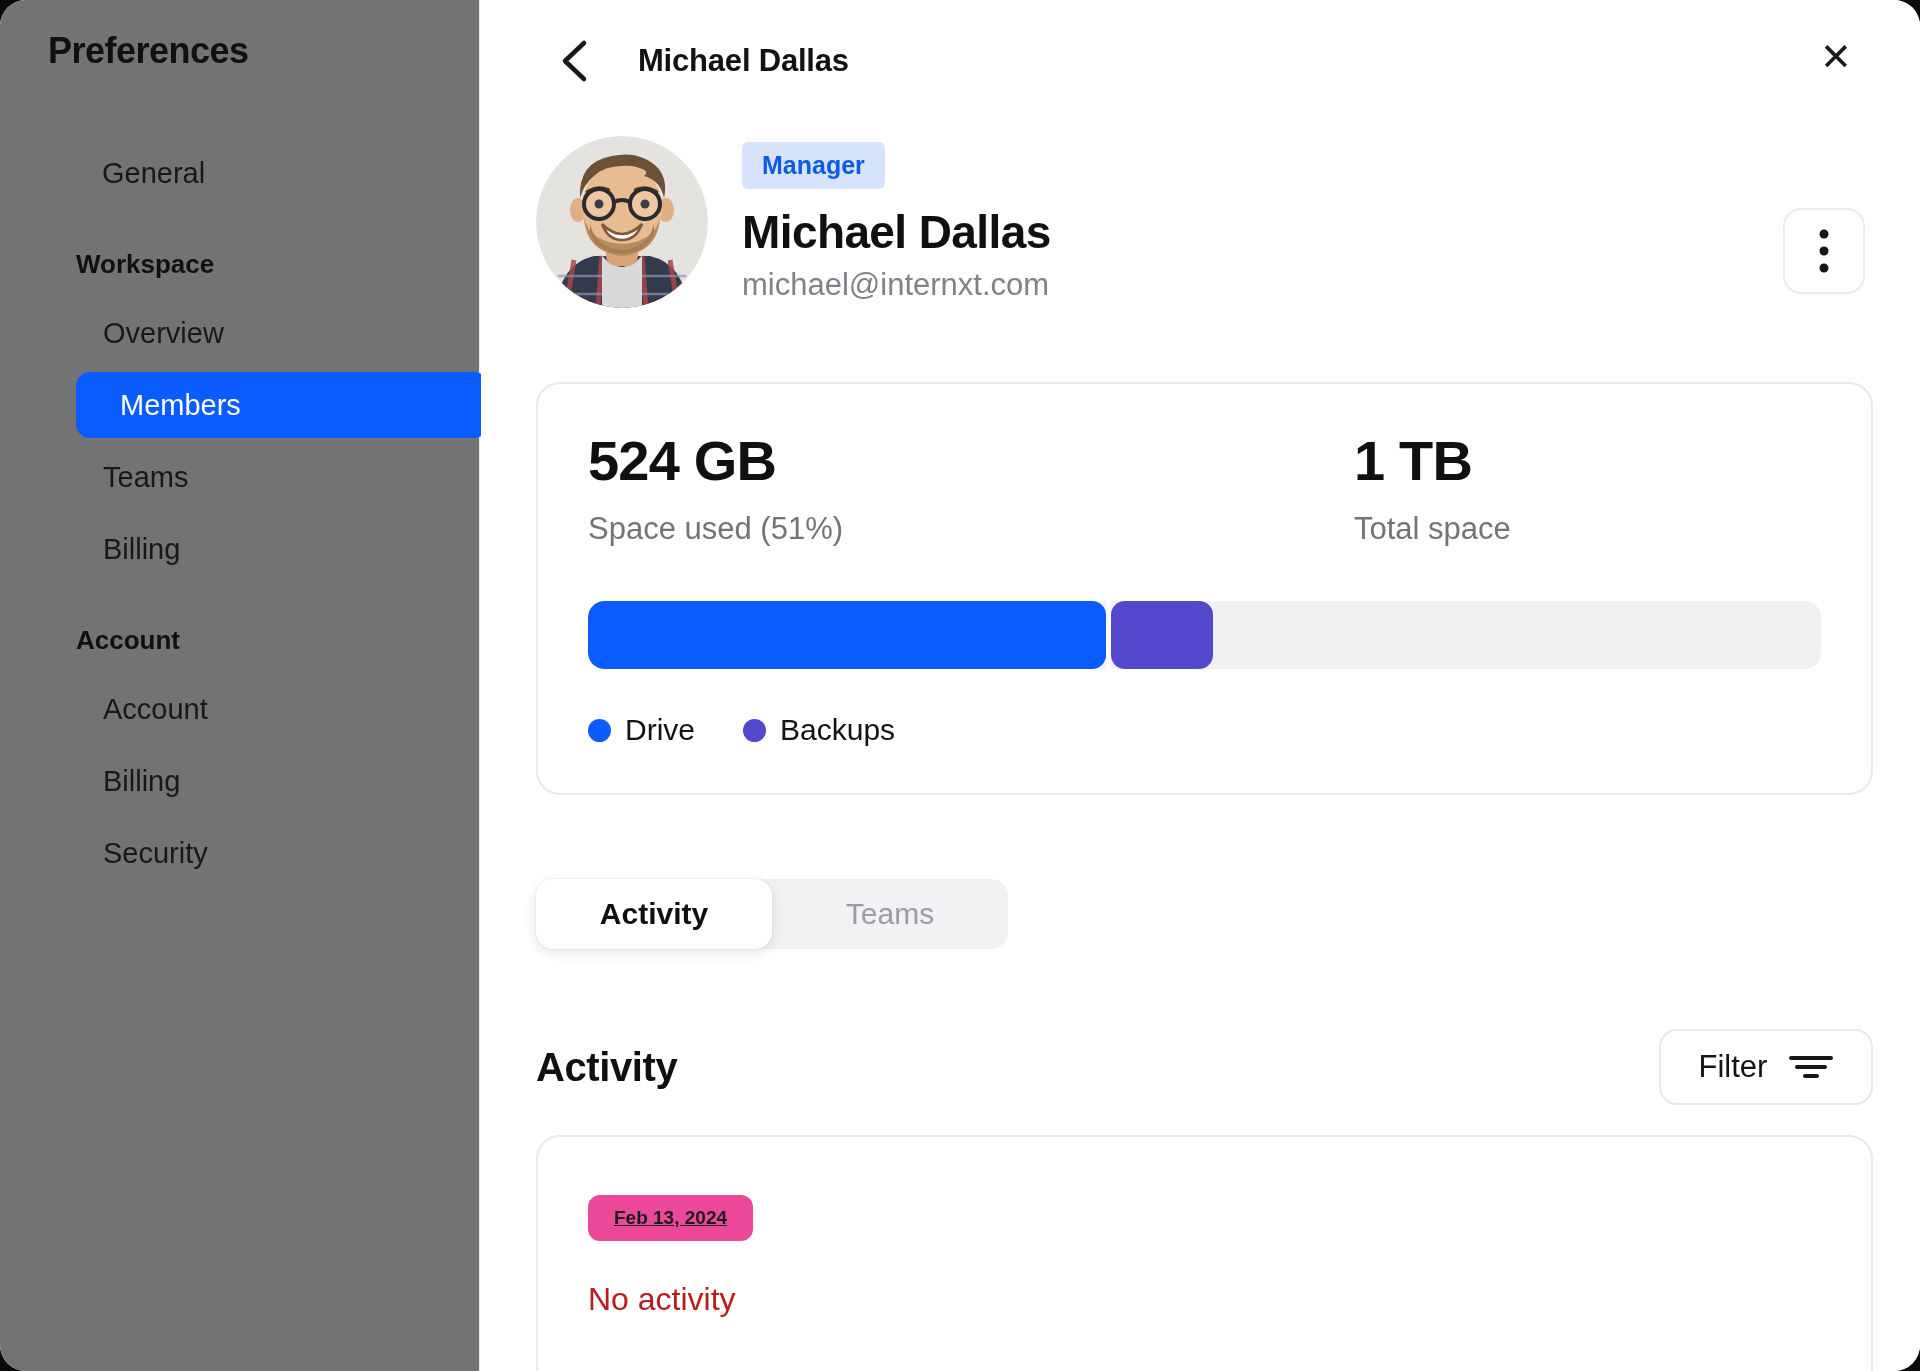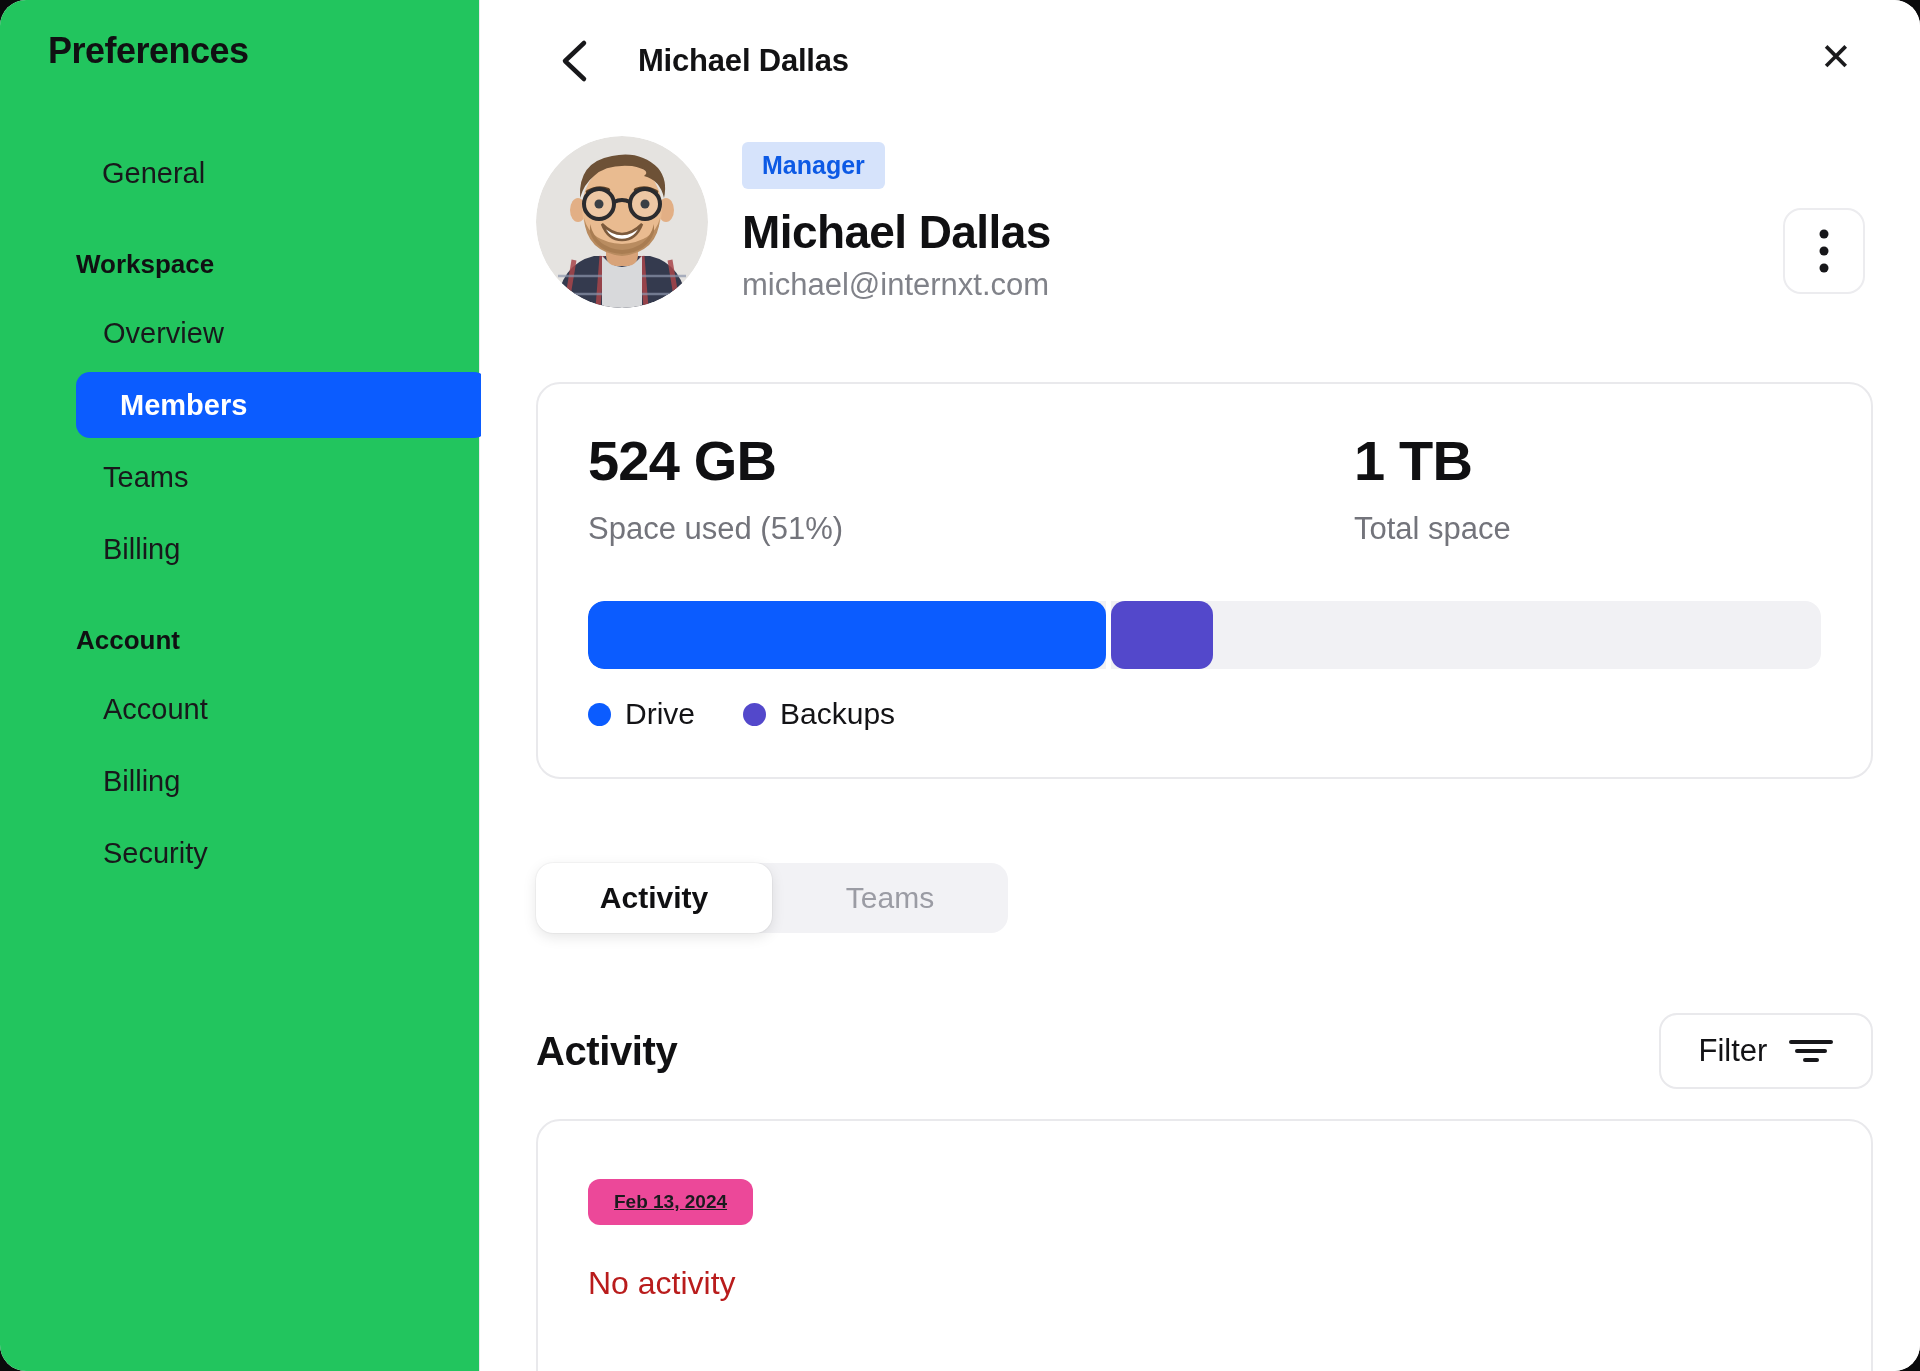--- a/index.html
+++ b/index.html
@@ -2,30 +2,30 @@
 <html><head>
 <meta charset="utf-8">
 <style>
   * { margin:0; padding:0; box-sizing:border-box; }
   html,body { width:1920px; height:1371px; overflow:hidden; background:#0a0a0b;
     font-family:"Liberation Sans", sans-serif; -webkit-font-smoothing:antialiased; }
   .modal { position:absolute; inset:0; background:#ffffff; border-radius:26px; overflow:hidden; }
 
   
   .sidebar { position:absolute; top:0; left:0; bottom:0; width:480px;
-    border-right:1px solid #e9e9ec; padding:30px 20px 0 48px; background:#22c55e; }
+    border-right:1px solid #e9e9ec; padding:30px 20px 0 48px; background:#737373; }
   .sidebar-title { font-size:36px; font-weight:700; letter-spacing:-0.5px; color:#101012; }
   .nav { margin-top:68px;margin-left:28px; }
   .nav-item { display:flex; align-items:center; height:66px; font-size:29px; color:#18181b;
     border-radius:14px; padding:0 26px; margin:6px 0; cursor:pointer; width:412px; }
   .nav-item .nav-label { margin-left:0; }
   .nav-item.level2 { padding-left:27px; }
   .nav-section { display:flex; align-items:center; height:60px; font-size:26px; font-weight:700;
     color:#101012; margin-top:28px; }
-  .nav-item.active { background:#0b5cff; color:#ffffff; font-weight:700;padding-left:44px; }
+  .nav-item.active { background:#0b5cff; color:#ffffff; font-weight:400;padding-left:44px; }
 
   
   .main { position:absolute; top:0; left:481px; right:0; bottom:0; background:#fff;
     padding:0 47px 0 55px; }
 
   .topbar { margin-top:30px; height:62px; display:flex; align-items:center; position:relative; }
   .back-btn { width:60px; height:60px; margin-left:8px; border:none; background:transparent;
     display:flex; align-items:center; justify-content:center; cursor:pointer; }
   .topbar-title { font-size:31px; font-weight:600; color:#121214; margin-left:34px; letter-spacing:-0.2px; }
   .close-btn { position:absolute; right:6px; top:-4px; width:62px; height:62px; border:none;
@@ -53,21 +53,21 @@
   .storage-number { font-size:56px; font-weight:600; letter-spacing:-0.8px; color:#101012; }
   .storage-sub { margin-top:18px; font-size:31px; color:#73747b; }
 
   .bar { margin-top:54px; height:68px; border-radius:16px; background:#f1f1f4;
     display:flex; overflow:hidden; }
   .bar-seg { height:100%; }
   .bar-seg.first { border-radius:16px 14px 14px 16px; }
   .bar-seg.second { border-radius:14px; }
   .bar-gap { width:5px; height:100%; background:#ffffff; }
 
-  .legend { margin-top:28px; display:flex; align-items:center; gap:48px; }
+  .legend { margin-top:44px; display:flex; align-items:center; gap:48px; }
   .legend-item { display:flex; align-items:center; gap:14px; }
   .legend-dot { width:23px; height:23px; border-radius:50%; }
   .legend-label { font-size:30px; font-weight:500; color:#131316; }
 
   
   .seg-control { margin-top:84px; display:inline-flex; background:#f2f2f5; border-radius:17px;
     padding:0; height:70px; align-items:center; }
   .seg-tab { min-width:236px; height:70px; display:flex; align-items:center; justify-content:center;
     font-size:30px; color:#9b9ca4; border-radius:17px; cursor:pointer; padding:0 30px; }
   .seg-tab.active { background:#ffffff; color:#101012; font-weight:600;

